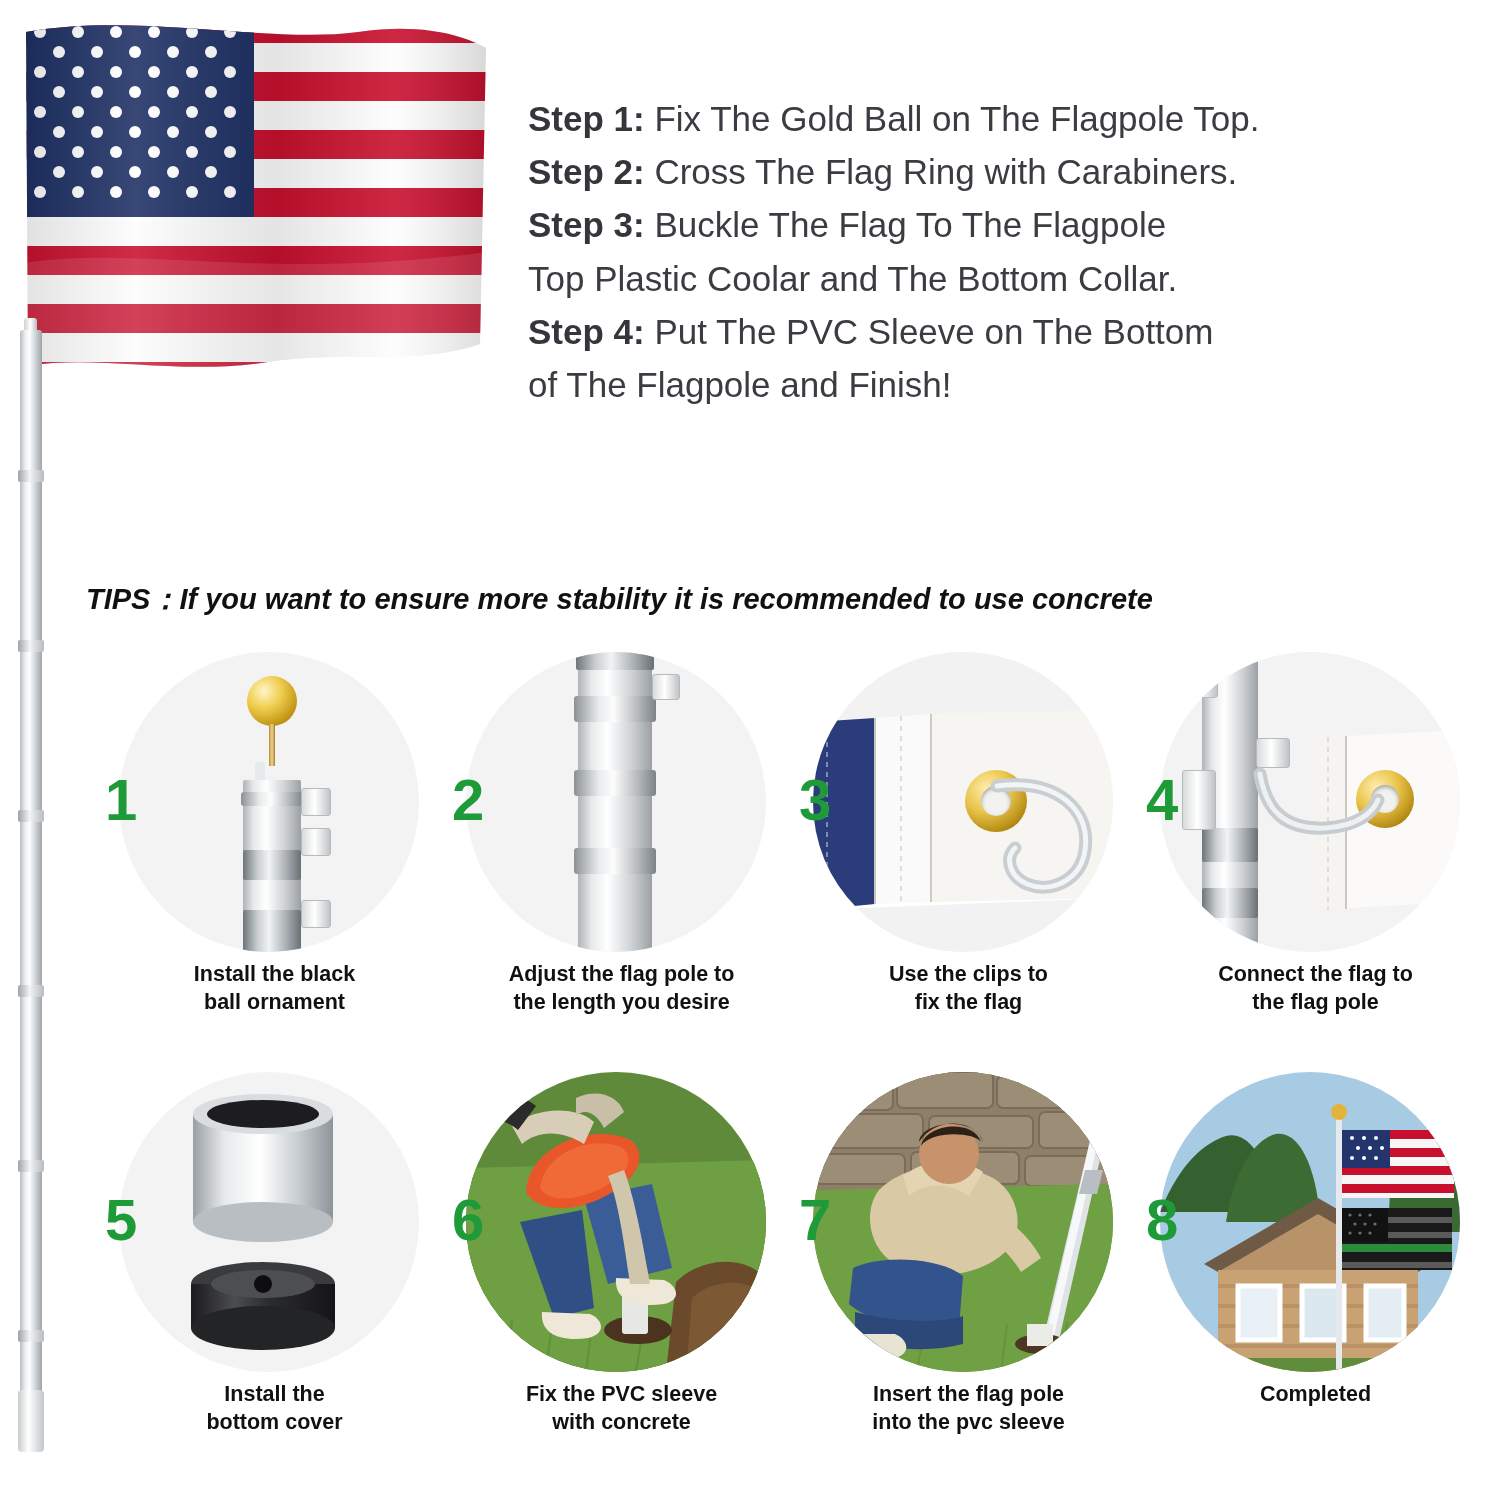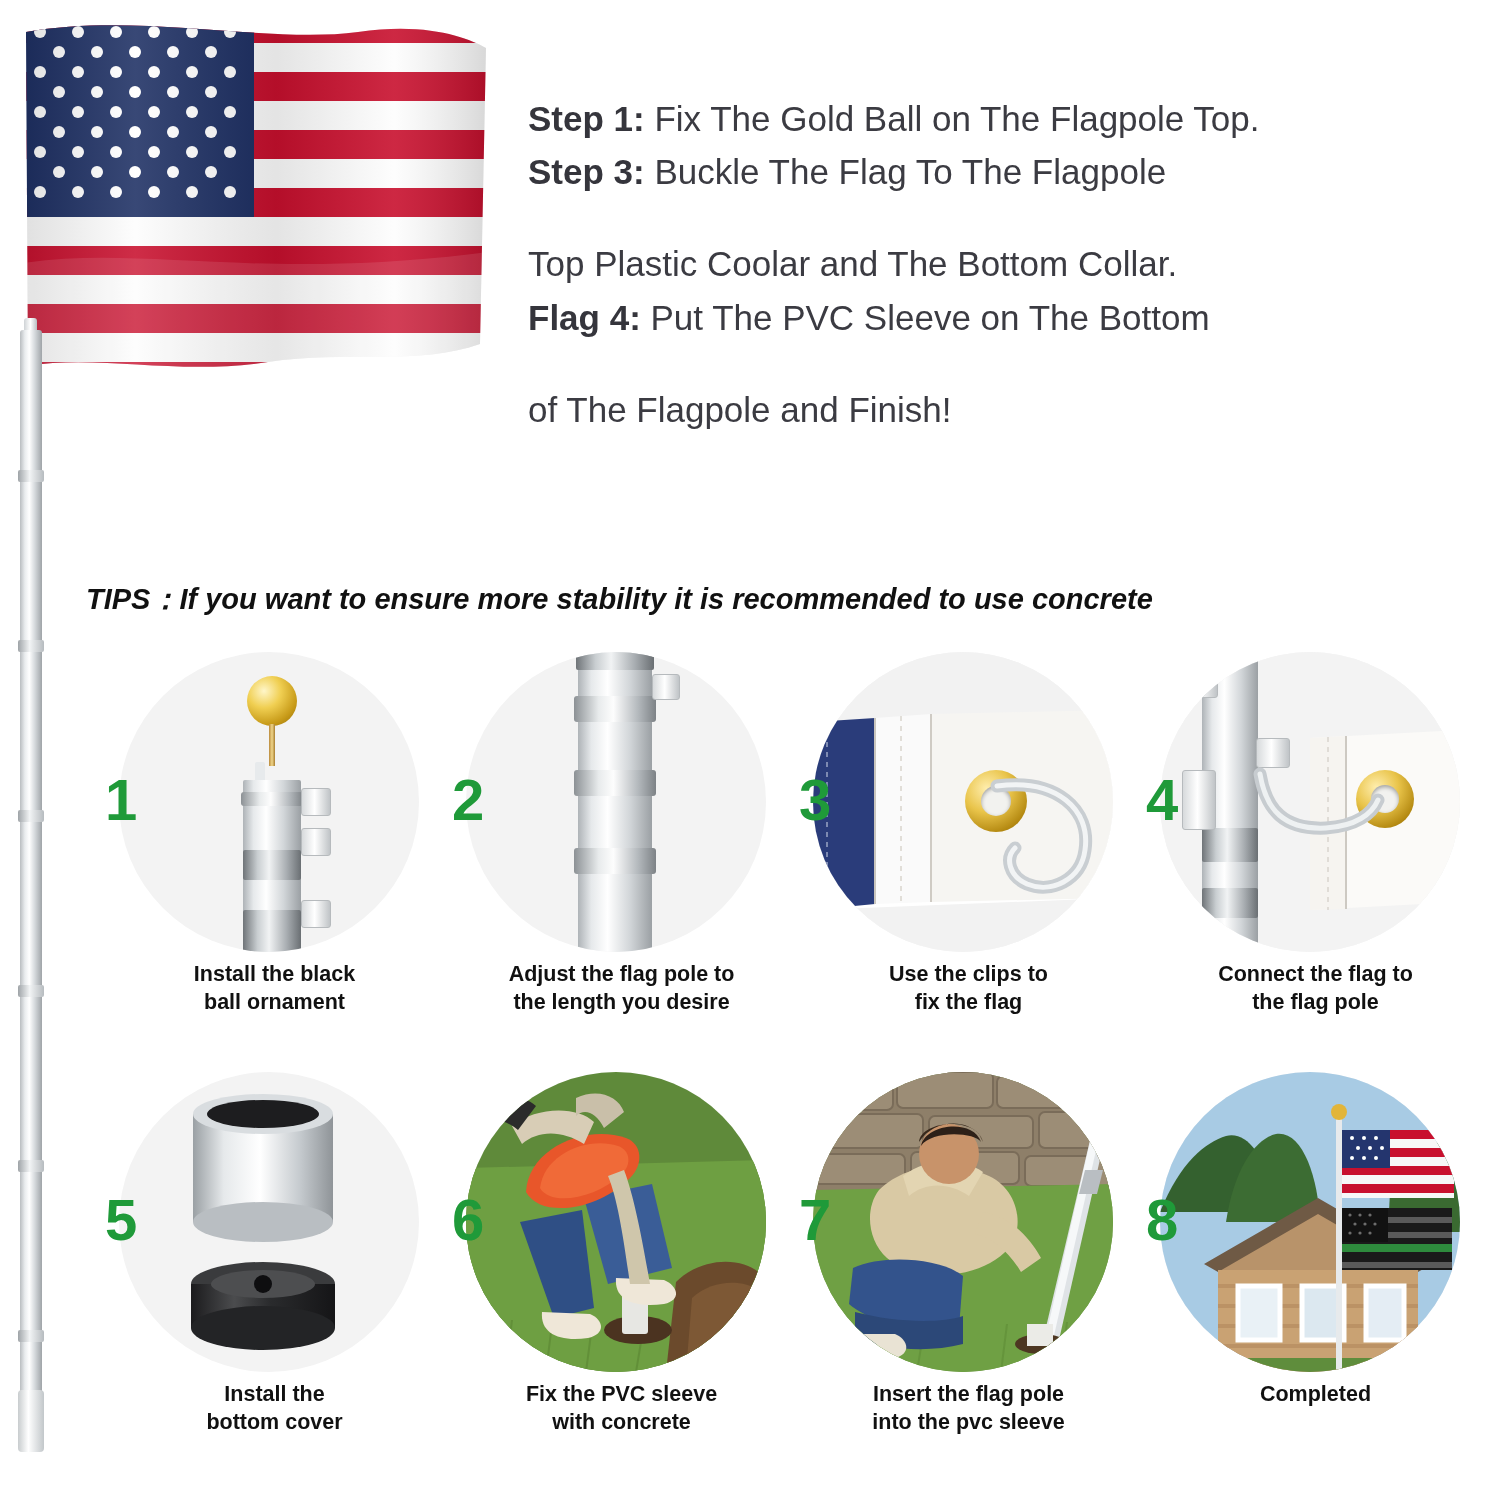--- a/index.html
+++ b/index.html
@@ -70,21 +70,21 @@
     left: 528px; top: 92px;
     width: 950px;
   }
   .step-line {
     font-size: 35px;
     color: #3b3b42;
     line-height: 1.52;
     white-space: nowrap;
   }
   .step-line b { font-weight: bold; color: #35353c; }
-  .step-cont { font-size: 35px; color: #3b3b42; line-height: 1.52; white-space: nowrap; margin-top: 39px; }
+  .step-cont { font-size: 35px; color: #3b3b42; line-height: 1.52; white-space: nowrap; }
 
   
   #tips {
     position: absolute;
     left: 86px; top: 580px;
     width: 1400px;
     font-size: 29px;
     font-weight: bold;
     color: #111;
     white-space: nowrap;
@@ -292,25 +292,28 @@
     <div class="pole-seg" style="top:1160px;"></div>
     <div class="pole-seg" style="top:1330px;"></div>
     <div class="pole-cap"></div>
   </div>
 
   <div id="steps">
     <div class="step-line">
       <b>Step 1:</b><span> Fix The Gold Ball on The Flagpole Top.</span>
     </div>
     <div class="step-line">
+      <b>Step 2:</b><span> Cross The Flag Ring with Carabiners.</span>
+    </div>
+    <div class="step-line">
       <b>Step 3:</b><span> Buckle The Flag To The Flagpole</span>
     </div>
     <div class="step-cont">Top Plastic Coolar and The Bottom Collar.</div>
     <div class="step-line">
-      <b>Flag 4:</b><span> Put The PVC Sleeve on The Bottom</span>
+      <b>Step 4:</b><span> Put The PVC Sleeve on The Bottom</span>
     </div>
     <div class="step-cont">of The Flagpole and Finish!</div>
   </div>
 
   <div id="tips">TIPS：If you want to ensure more stability it is recommended to use concrete</div>
 
   <div id="grid">
 
     <div class="cell">
       <div class="step-num">1</div>

